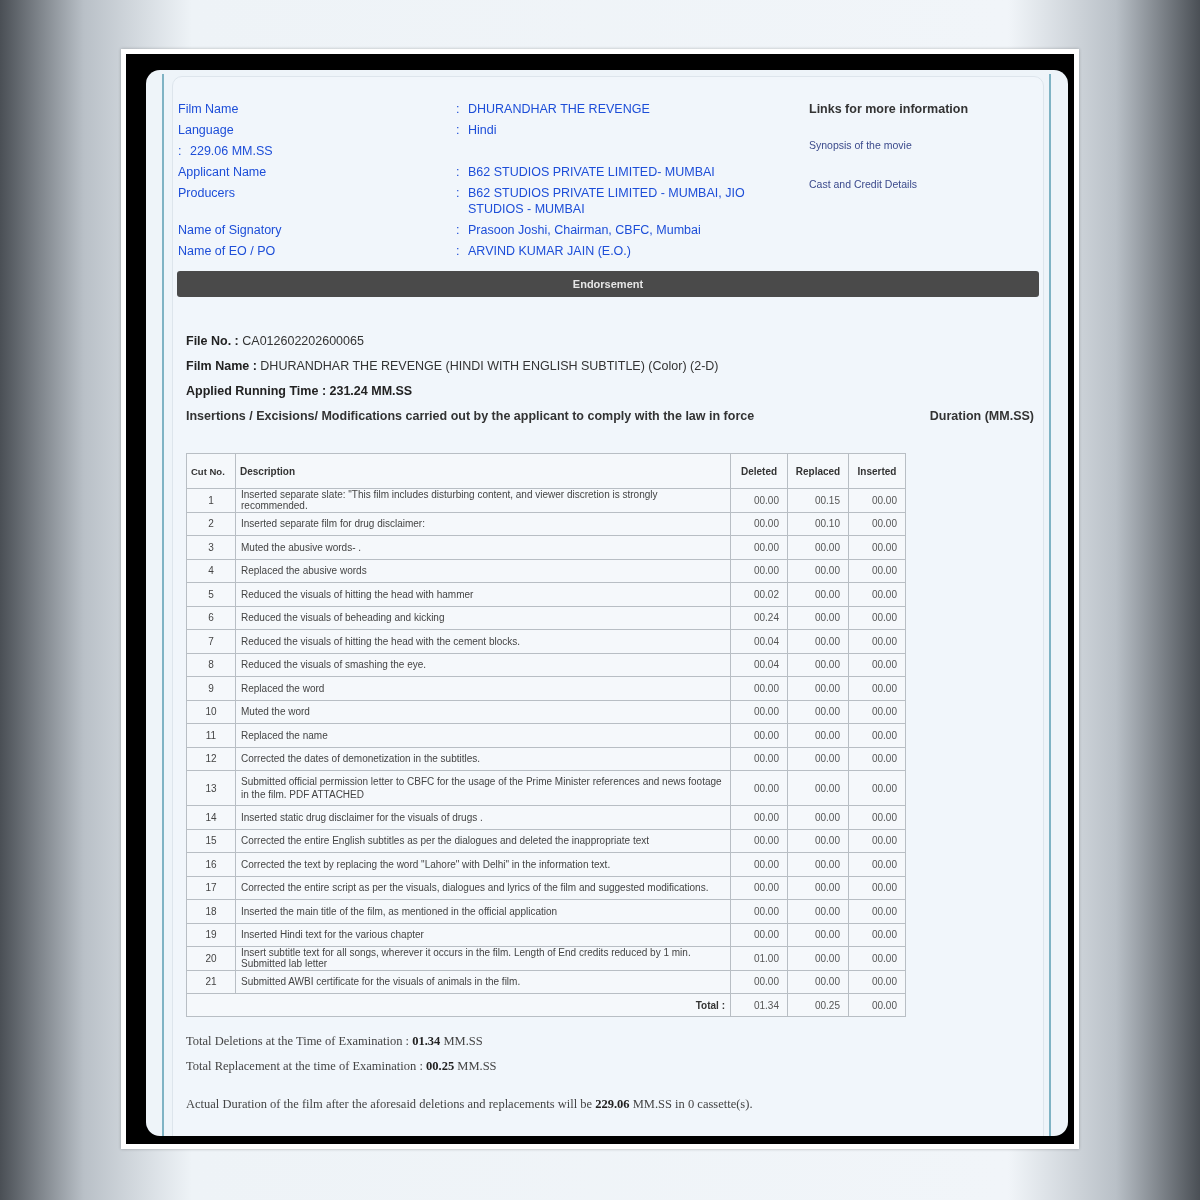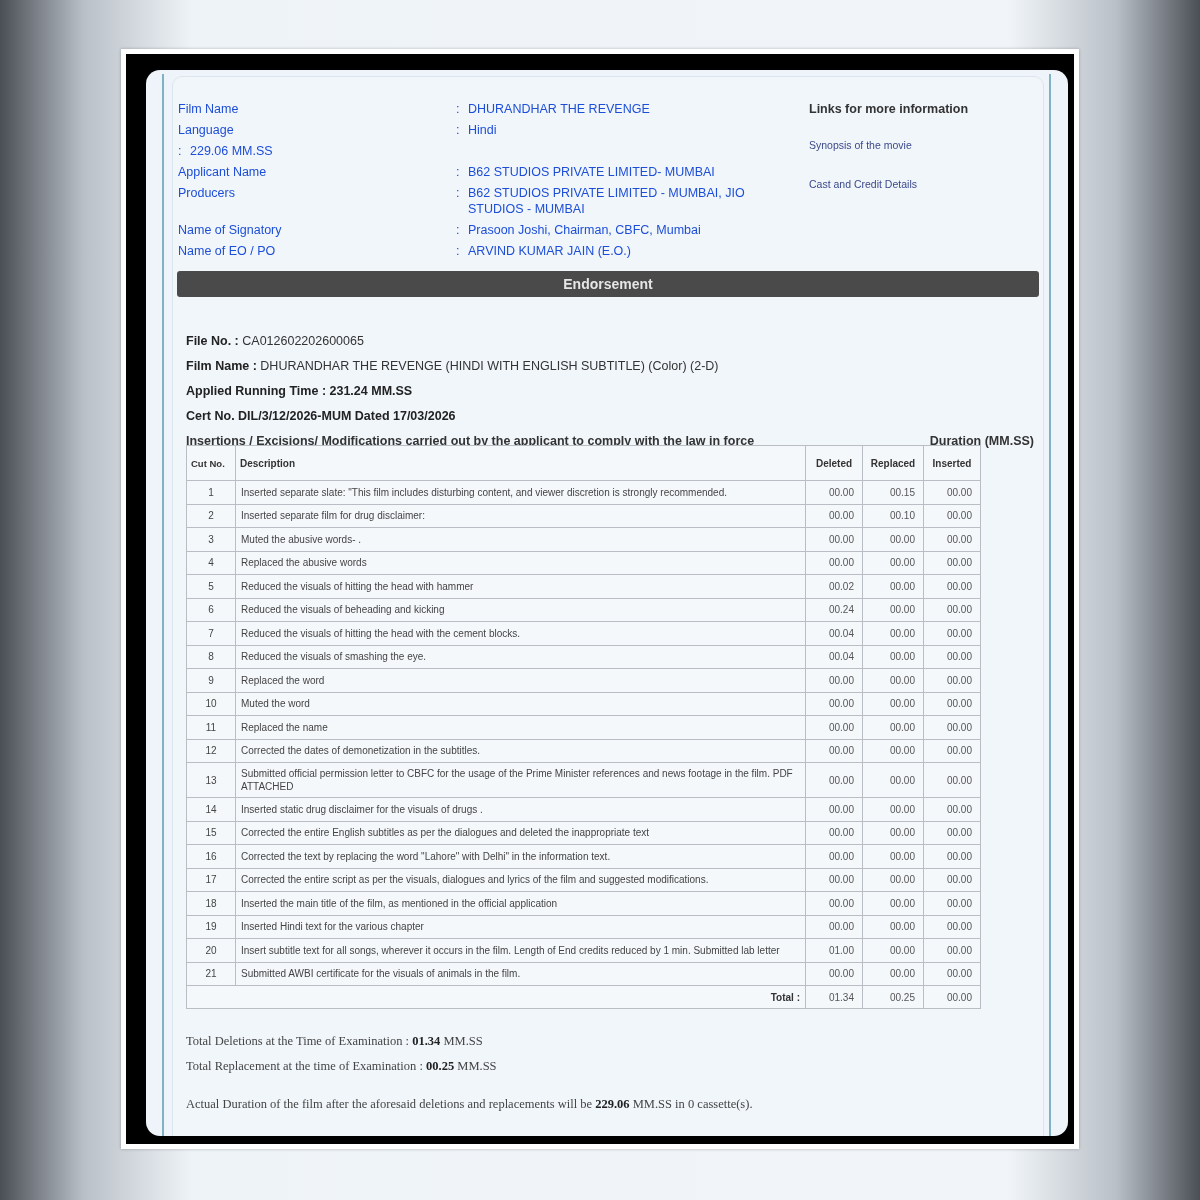--- a/index.html
+++ b/index.html
@@ -32,28 +32,28 @@
   .info-row { display: flex; line-height: 21px; }
   .info-label { width: 278px; }
   .info-colon { width: 12px; }
   .info-value { width: 290px; }
   .links { position: absolute; left: 592px; top: 22px; font-size: 12.5px; margin-left: 44px; }
   .links .title { font-weight: bold; color: #333; line-height: 21px; }
   .links .lnk { color: #3b4a8c; font-size: 10.5px; display: block; }
   .endorse-bar {
     position: absolute; left: 4px; top: 194px; width: 862px; height: 26px;
     background: #4a4a4a; color: #e6e6e6; border-radius: 3px;
-    font-weight: bold; font-size: 14px; text-align: center; line-height: 26px;
+    font-weight: bold; font-size: 11px; text-align: center; line-height: 26px;
   }
   .meta { position: absolute; left: 13px; top: 231px; width: 848px; font-size: 12.5px; color: #333; margin-top: 21px; }
   .meta div { line-height: 25px; }
   .meta b { color: #222; }
   .meta .ins-row { display: flex; justify-content: space-between; font-weight: bold; }
   table.cuts {
-    position: absolute; left: 13px; top: 368px; width: 795px;
+    position: absolute; left: 13px; top: 376px; width: 720px;
     border-collapse: collapse; font-size: 10px; color: #444;
   }
   table.cuts th, table.cuts td { border: 1px solid #b8bec4; }
   table.cuts th { font-weight: bold; color: #333; height: 34px; background: #f5f8fb; text-align: left; padding: 0 4px; }
   table.cuts th.c-no { width: 40px; font-size: 9.5px; line-height: 11px; }
   table.cuts th.c-num { width: 48px; text-align: center; }
   table.cuts td { height: 22.5px; padding: 0 5px; background: #f5f8fb; }
   table.cuts td.no { text-align: center; }
   table.cuts td.num { text-align: right; padding-right: 8px; color: #555; }
   table.cuts tr.tall td { height: 34px; line-height: 13px; }
@@ -118,21 +118,20 @@
       <a class="lnk" style="margin-top:19px">Synopsis of the movie</a>
       <a class="lnk" style="margin-top:27px">Cast and Credit Details</a>
     </div>
 
     <div class="endorse-bar">Endorsement</div>
 
     <div class="meta">
       <div><b>File No. :</b> <span>CA012602202600065</span></div>
       <div><b>Film Name :</b> <span>DHURANDHAR THE REVENGE (HINDI WITH ENGLISH SUBTITLE) (Color) (2-D)</span></div>
       <div><b>Applied Running Time : 231.24 MM.SS</b></div>
-      <div><b>Cert No. DIL/3/12/2026-MUM Dated 17/03/2026</b></div>
       <div class="ins-row">
         <span>Insertions / Excisions/ Modifications carried out by the applicant to comply with the law in force</span>
         <span>Duration (MM.SS)</span>
       </div>
     </div>
 
     <table class="cuts">
       <thead>
         <tr>
           <th class="c-no">Cut No.</th>

